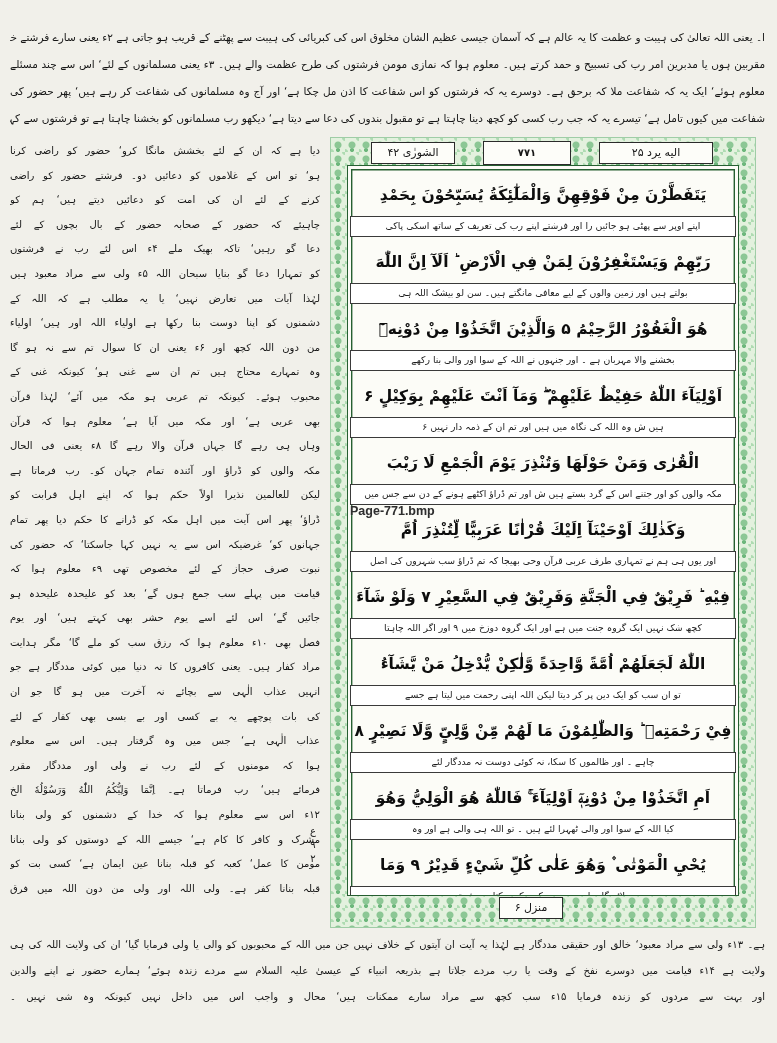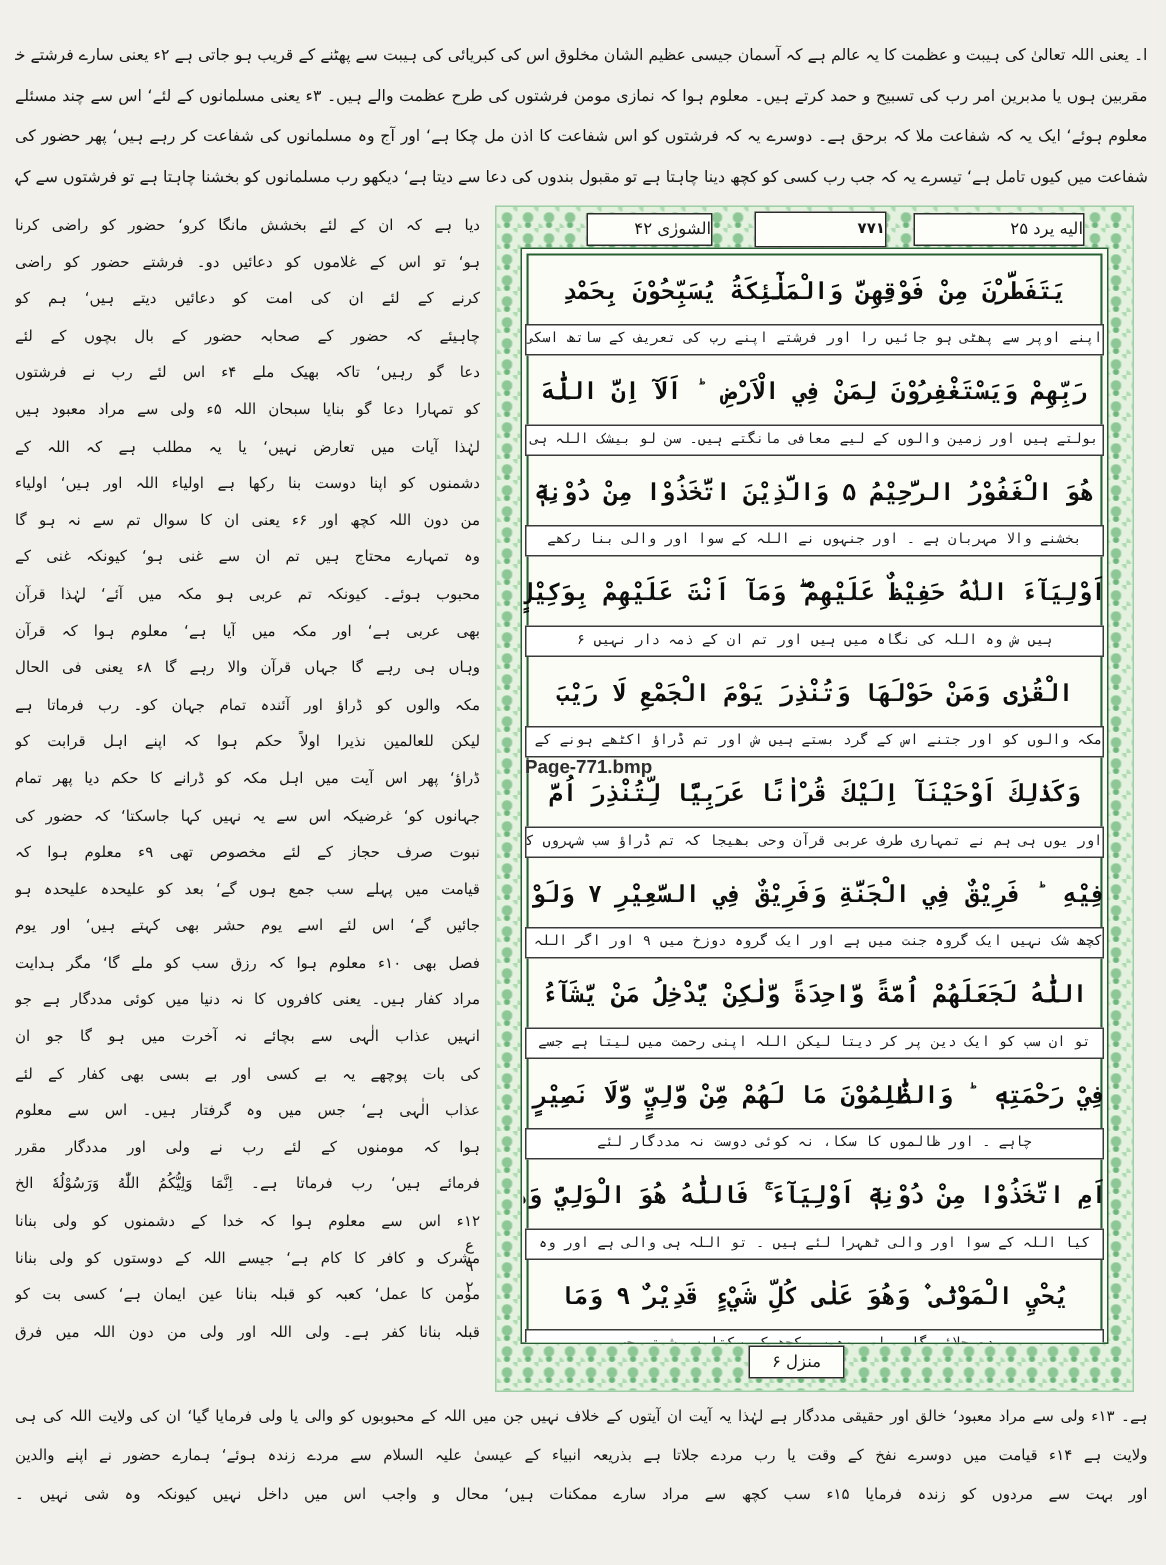--- a/index.html
+++ b/index.html
@@ -23,25 +23,25 @@
         background-image:
           radial-gradient(circle at 7px 7px, #8cc795 3px, rgba(140,199,149,0) 4px),
           radial-gradient(circle at 0 14px, #aedbb2 2.5px, rgba(174,219,178,0) 3.5px),
           radial-gradient(circle at 14px 0, #aedbb2 2.5px, rgba(174,219,178,0) 3.5px),
           radial-gradient(circle at 7px 12px, #6db77c 1.6px, rgba(109,183,124,0) 2.4px);
         background-size:14px 14px;
         border:1px solid #9fcda6;box-sizing:border-box;}
   .frame-inner{position:absolute;left:16px;right:16px;top:27px;bottom:31px;
         background:#fcfcf7;border:1.6px solid #265f31;
         box-shadow:inset 0 0 0 3px #fcfcf7, inset 0 0 0 4.4px #265f31;
-        padding:7px 1px 4px;box-sizing:border-box;overflow:hidden;font-family:Liberation Mono, monospace;}
+        padding:7px 1px 4px;box-sizing:border-box;overflow:hidden;}
 
   .hdr-box{position:absolute;top:4px;height:20px;background:#fdfdf9;border:1px solid #2b2b2b;
-        line-height:20px;text-align:right;font-size:11px;white-space:nowrap;overflow:hidden;z-index:3;margin-left:20px;}
-  .hdr-juz{right:32px;width:112px;}
+        line-height:20px;text-align:center;font-size:11px;white-space:nowrap;overflow:hidden;z-index:3;}
+  .hdr-juz{right:42px;width:112px;}
   .hdr-page{left:152px;width:86px;height:22px;line-height:22px;top:3px;font-size:10px;font-weight:bold;letter-spacing:2px;}
   .hdr-surah{left:40px;width:82px;}
 
   .verse-arabic{height:42px;line-height:44px;font-size:15.5px;font-weight:bold;text-align:center;
         white-space:nowrap;overflow:hidden;direction:rtl;color:#0d0d0d;}
   .verse-urdu{height:19px;line-height:18px;border:1px solid #3a3a3a;margin:1px 1px 3px;background:#fff;
         font-size:9.3px;text-align:center;white-space:nowrap;overflow:hidden;direction:rtl;color:#1b1b1b;}
 
   .manzil-box{position:absolute;left:168px;top:759px;width:62px;height:20px;background:#fdfdf9;
         border:1px solid #2b2b2b;line-height:20px;text-align:center;font-size:11px;z-index:3;}

